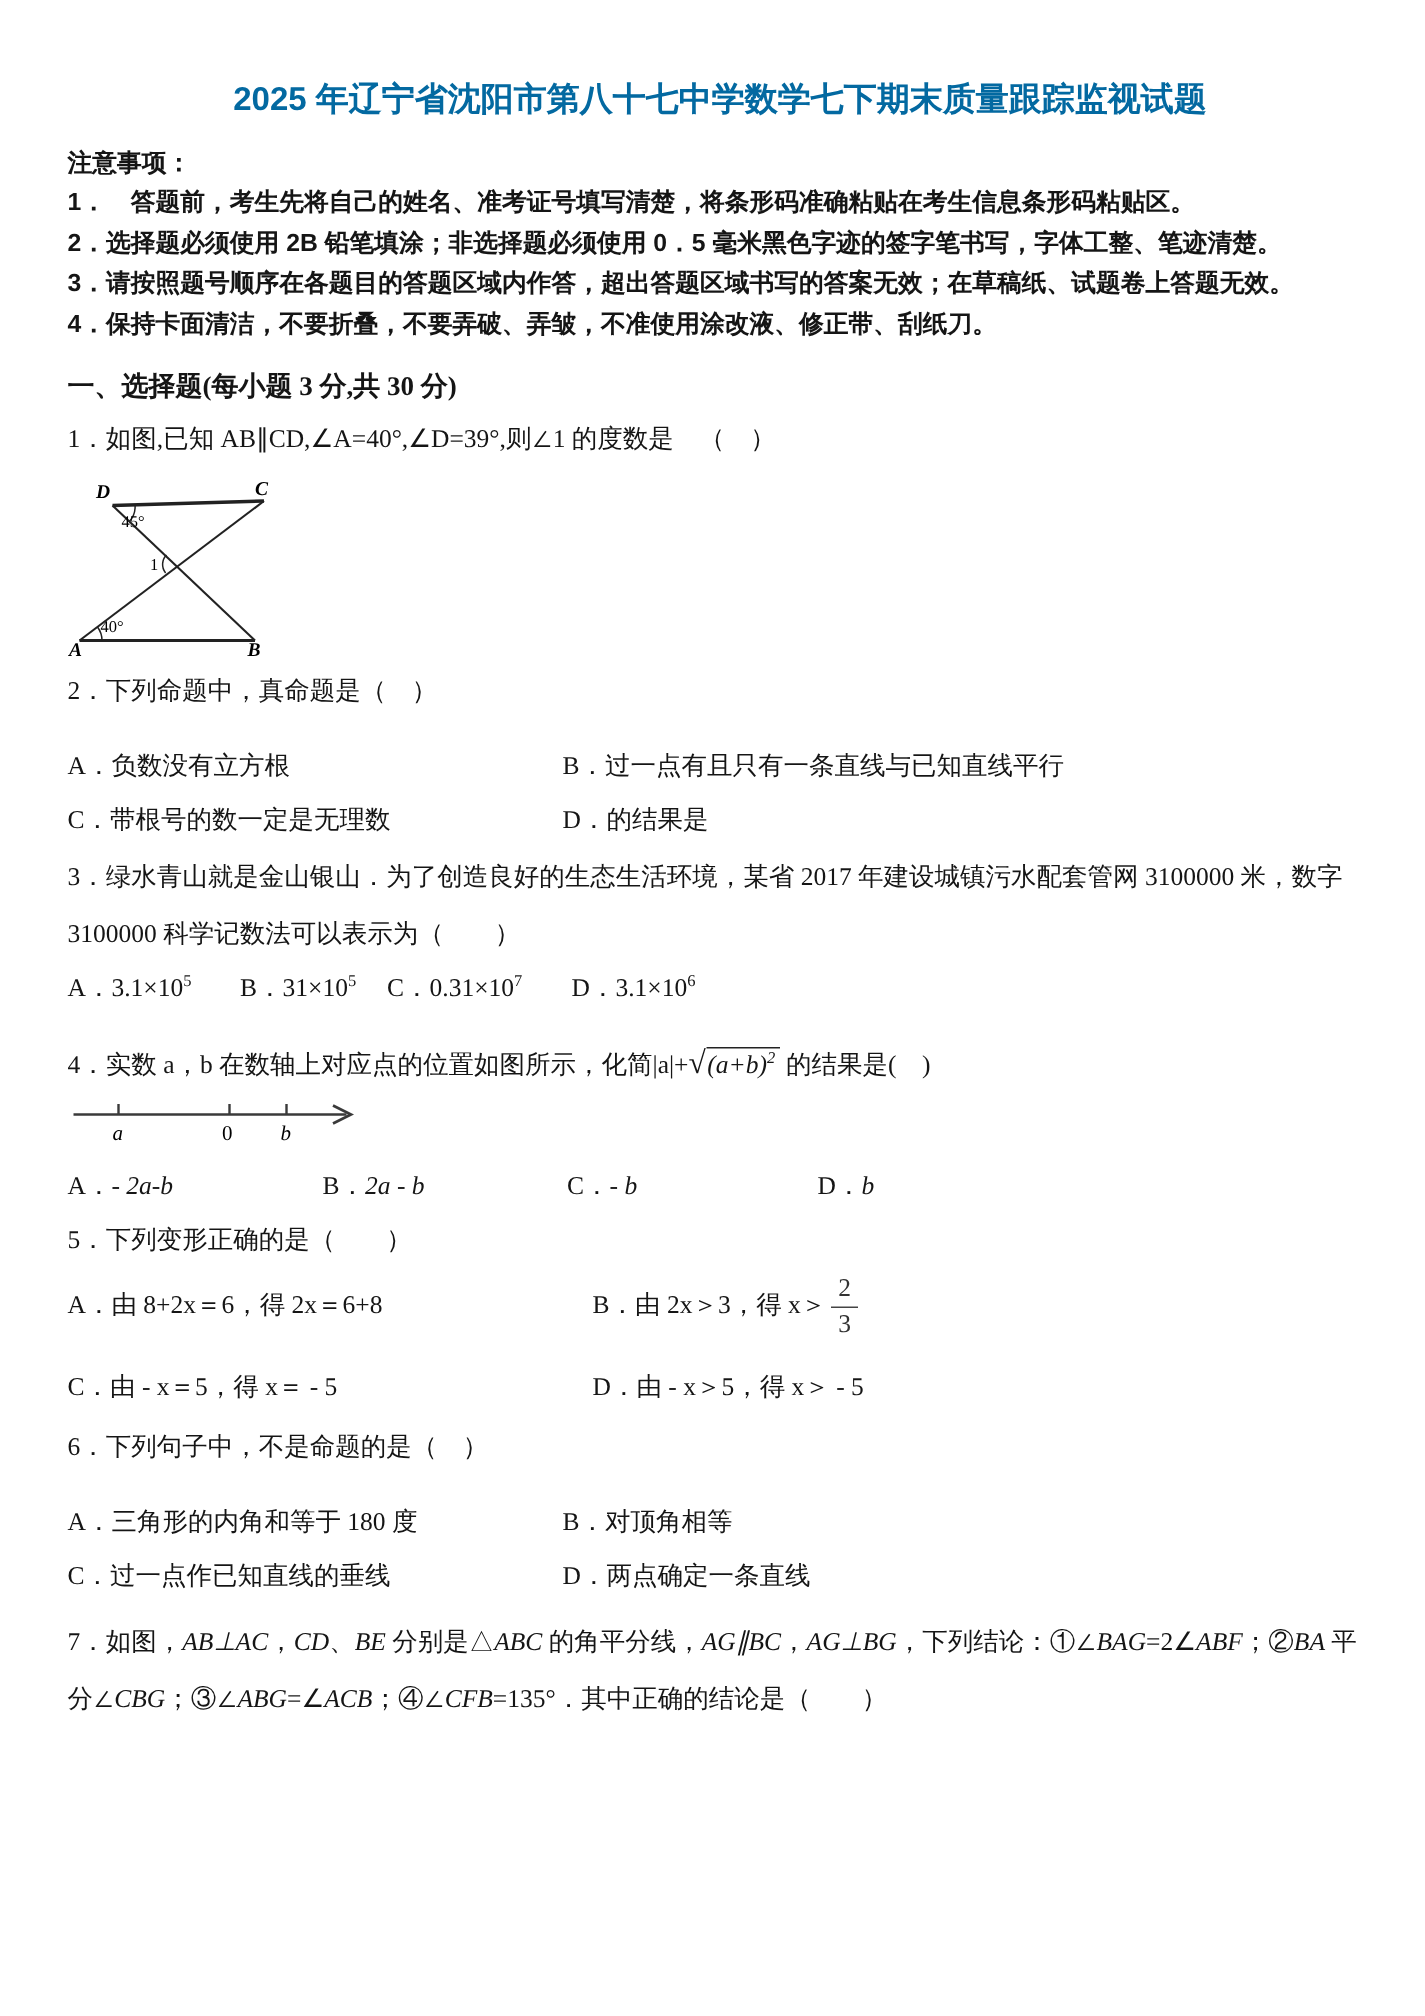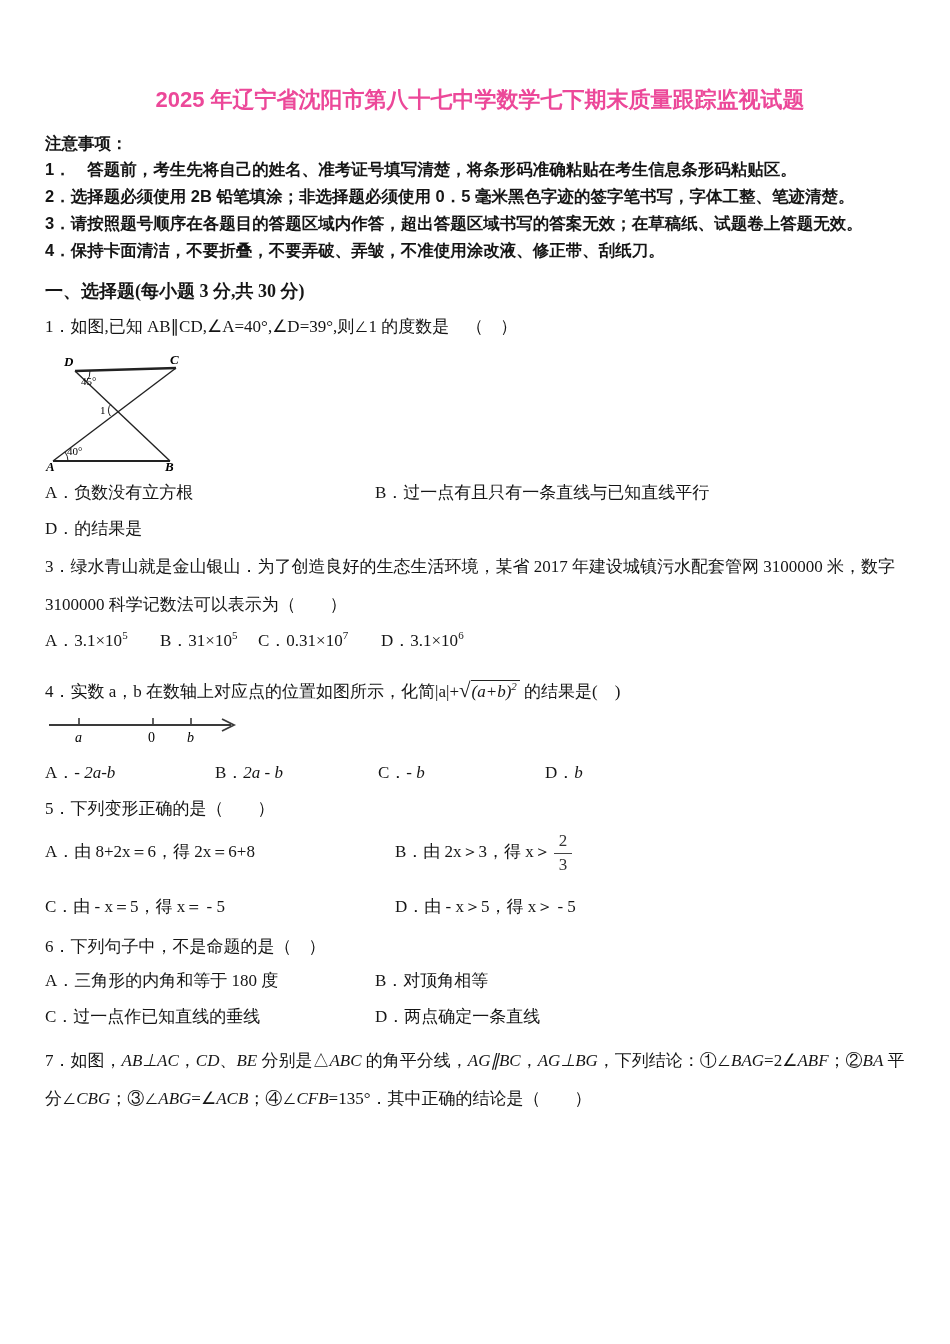--- a/index.html
+++ b/index.html
@@ -6,38 +6,38 @@
   html,body { background:#ffffff; }
   .page {
     position:relative; width:950px; height:1344px; margin:0 auto;
     background:#ffffff; color:#151515;
     padding:0 35px 0 45px;
     font-family:"Liberation Serif", serif;
     font-size:17px;
     overflow:hidden;
   }
   .title {
-    padding-top:84px; text-align:center;
+    padding-top:50px; text-align:center;
     font-family:"Liberation Sans", sans-serif;
-    font-size:22px; font-weight:bold; line-height:32px; color:#ec4899;
+    font-size:22px; font-weight:bold; line-height:32px; color:#0369a1;
   }
   .notice-head {
     margin-top:14px; font-family:"Liberation Sans", sans-serif;
     font-size:16.5px; font-weight:bold; line-height:26px;
   }
   .notice-item {
     font-family:"Liberation Sans", sans-serif;
     font-size:16.5px; font-weight:bold; line-height:27px;
   }
   .section-head { margin-top:14px; font-size:18px; font-weight:bold; line-height:26px; }
   .stem { font-size:17px; line-height:26px; margin-top:10px; }
   .stem.wrap2 { line-height:38px; margin-top:6px; }
   .fig1 { display:block; margin-top:14px; margin-left:0; }
   .numline { display:block; margin-top:2px; margin-left:0; }
-  .opts { margin-top:8px; font-size:17px; line-height:26px; }
+  .opts { margin-top:24px; font-size:17px; line-height:26px; }
   .opts.q1gap { margin-top:20px; }
   .grid4 { display:grid; grid-template-columns:170px 163px 167px auto; }
   .grid2 { display:grid; grid-template-columns:330px auto; row-gap:10px; }
   .gridq3 { display:grid; grid-template-columns:115px 98px 123px auto; margin-top:4px; }
   .gridq5 { display:grid; grid-template-columns:330px auto; row-gap:14px; align-items:baseline; margin-top:10px;gap:20px; }
   .opt { white-space:nowrap; }
   sup { font-size:11px; line-height:0; vertical-align:super; }
   .it { font-style:italic; font-family:Liberation Serif, serif; }
   .sqrt { white-space:nowrap; }
   .sqrt .rad { font-size:21px; font-style:normal; }
@@ -82,23 +82,25 @@
       <text class="flbl" x="1" y="117">A</text>
       <text class="flbl" x="120" y="117">B</text>
       <text class="fsm" x="36" y="31">45°</text>
       <text class="fsm" x="22" y="101">40°</text>
       <text class="fsm" x="55" y="60">1</text>
     </svg>
 
   </div>
 
   <div>
+    <p class="stem">2．下列命题中，真命题是（　）</p>
     <div class="opts grid2">
       <span class="opt"><span>A．</span><span>负数没有立方根</span></span>
       <span class="opt"><span>B．</span><span>过一点有且只有一条直线与已知直线平行</span></span>
+      <span class="opt"><span>C．</span><span>带根号的数一定是无理数</span></span>
       <span class="opt"><span>D．</span><span>的结果是</span></span>
     </div>
   </div>
 
   <div>
     <p class="stem wrap2">3．绿水青山就是金山银山．为了创造良好的生态生活环境，某省 2017 年建设城镇污水配套管网 3100000 米，数字 3100000 科学记数法可以表示为（　　）</p>
     <div class="opts gridq3">
       <span class="opt"><span>A．</span><span>3.1×10</span><sup>5</sup></span>
       <span class="opt"><span>B．</span><span>31×10</span><sup>5</sup></span>
       <span class="opt"><span>C．</span><span>0.31×10</span><sup>7</sup></span>

